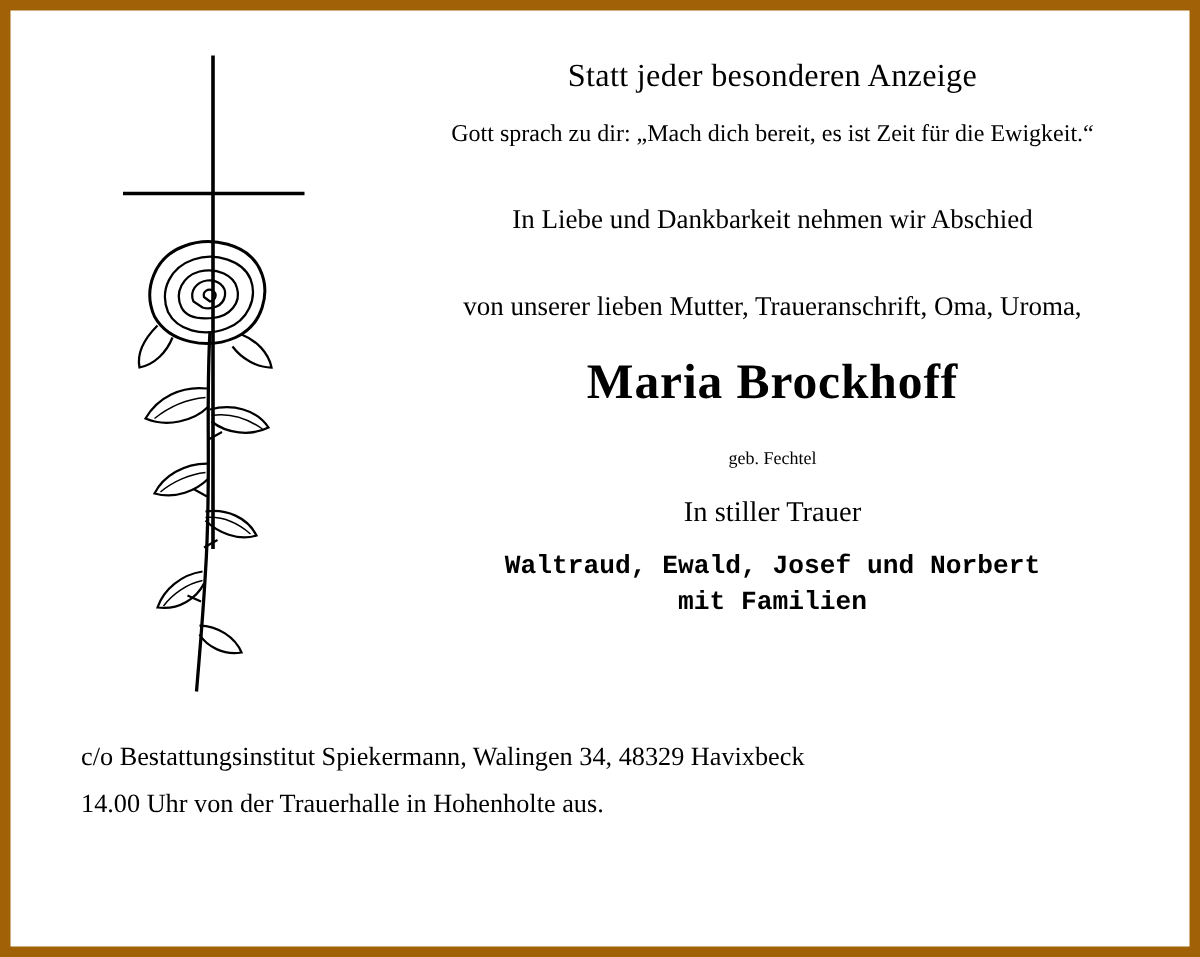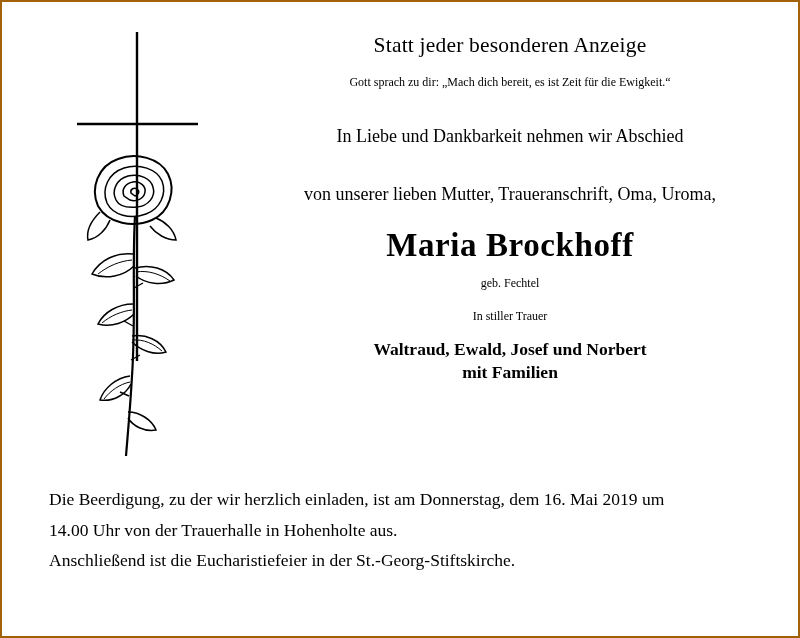--- a/index.html
+++ b/index.html
@@ -13,21 +13,21 @@
     font-family: "Liberation Serif", serif;
     color: #000000;
     overflow: hidden;
   }
   .obituary {
     position: relative;
     box-sizing: border-box;
     width: 800px;
     height: 638px;
     background: #ffffff;
-    border: 2px solid #a16207;
+    border: 7px solid #a16207;
     padding: 0;
   }
   
   .emblem {
     position: absolute;
     left: 34px;
     top: 14px;
     width: 215px;
     height: 460px;
   }
@@ -50,60 +50,61 @@
   }
   .verse {
     font-size: 17px;
     line-height: 1.42;
     margin-bottom: 13px;
   }
   .verse .v-line {
     display: block;
   }
   .verse-last {
-    font-size: 12px;
+    font-size: 16px;
     line-height: 1.4;
     margin-bottom: 10px;
   }
   .dedication {
     font-size: 18px;
     line-height: 1.45;
     margin-bottom: 20px;
   }
   .dedication .d-line {
     display: block;
     margin-top: 32px;
   }
   .name {
     font-size: 33px;
     font-weight: bold;
     letter-spacing: .6px;
-    margin-bottom: 12px;
+    margin-bottom: 24px;
   }
   .maiden {
     font-size: 12px;
     margin-bottom: 18px;
   }
   .dates {
     font-size: 18px;
     margin-bottom: 26px;
     letter-spacing: .3px;
   }
   .dates .sep {
     display: inline-block;
     width: 26px;
   }
   .mourning {
-    font-size: 12px;
+    font-size: 19px;
     margin-bottom: 14px;
   }
   .survivors {
     font-size: 17.5px;
     font-weight: bold;
     line-height: 1.35;
+    font-family: Liberation Mono, monospace;
   }
   .survivors .s-line {
     display: block;
   }
   
   .footer-block {
     position: absolute;
     left: 47px;
     top: 484px;
     width: 710px;
@@ -182,18 +183,17 @@
 
     <div class="mourning">In stiller Trauer</div>
 
     <div class="survivors">
       <span class="s-line">Waltraud, Ewald, Josef und Norbert</span>
       <span class="s-line">mit Familien</span>
     </div>
   </div>
 
   <div class="footer-block">
-    <p class="tight">Die Beerdigung, zu der wir herzlich einladen, ist am Donnerstag, dem 16. Mai 2019 um</p>
+    <p class="tight">c/o Bestattungsinstitut Spiekermann, Walingen 34, 48329 Havixbeck</p>
     <p class="tight">14.00 Uhr von der Trauerhalle in Hohenholte aus.</p>
-    <p>Anschließend ist die Eucharistiefeier in der St.-Georg-Stiftskirche.</p>
   </div>
 
 </div>
 
 </body></html>

